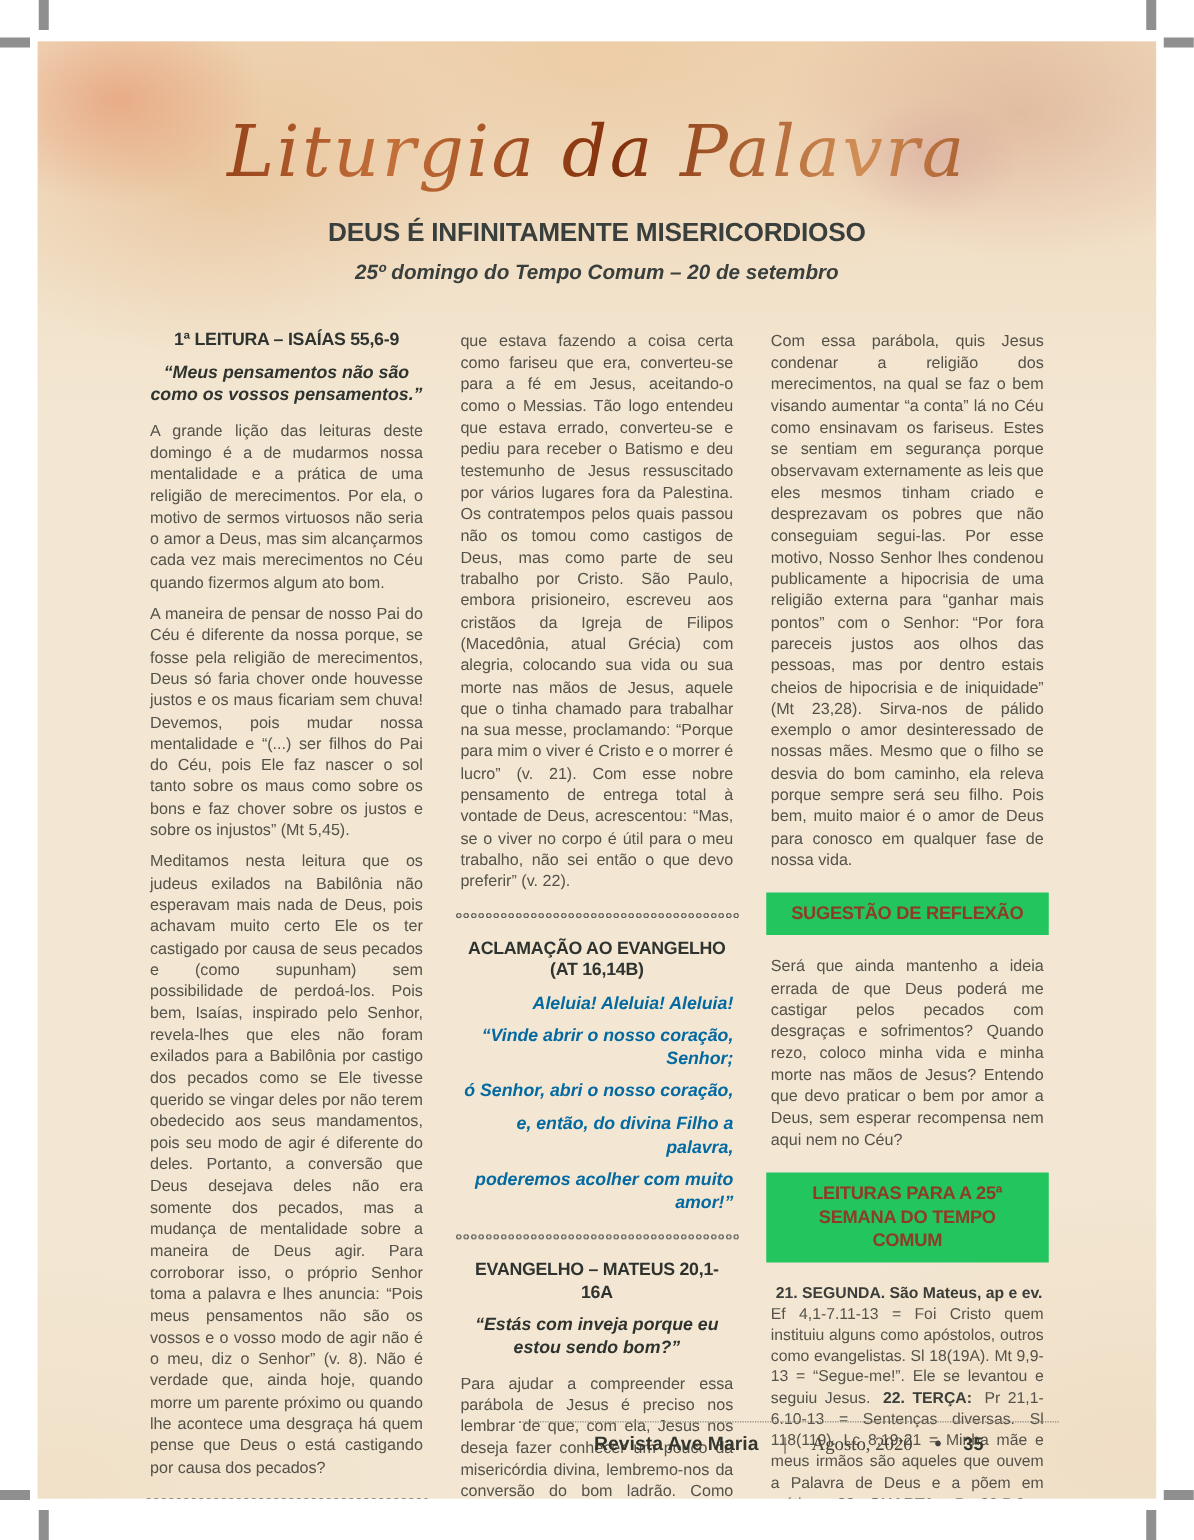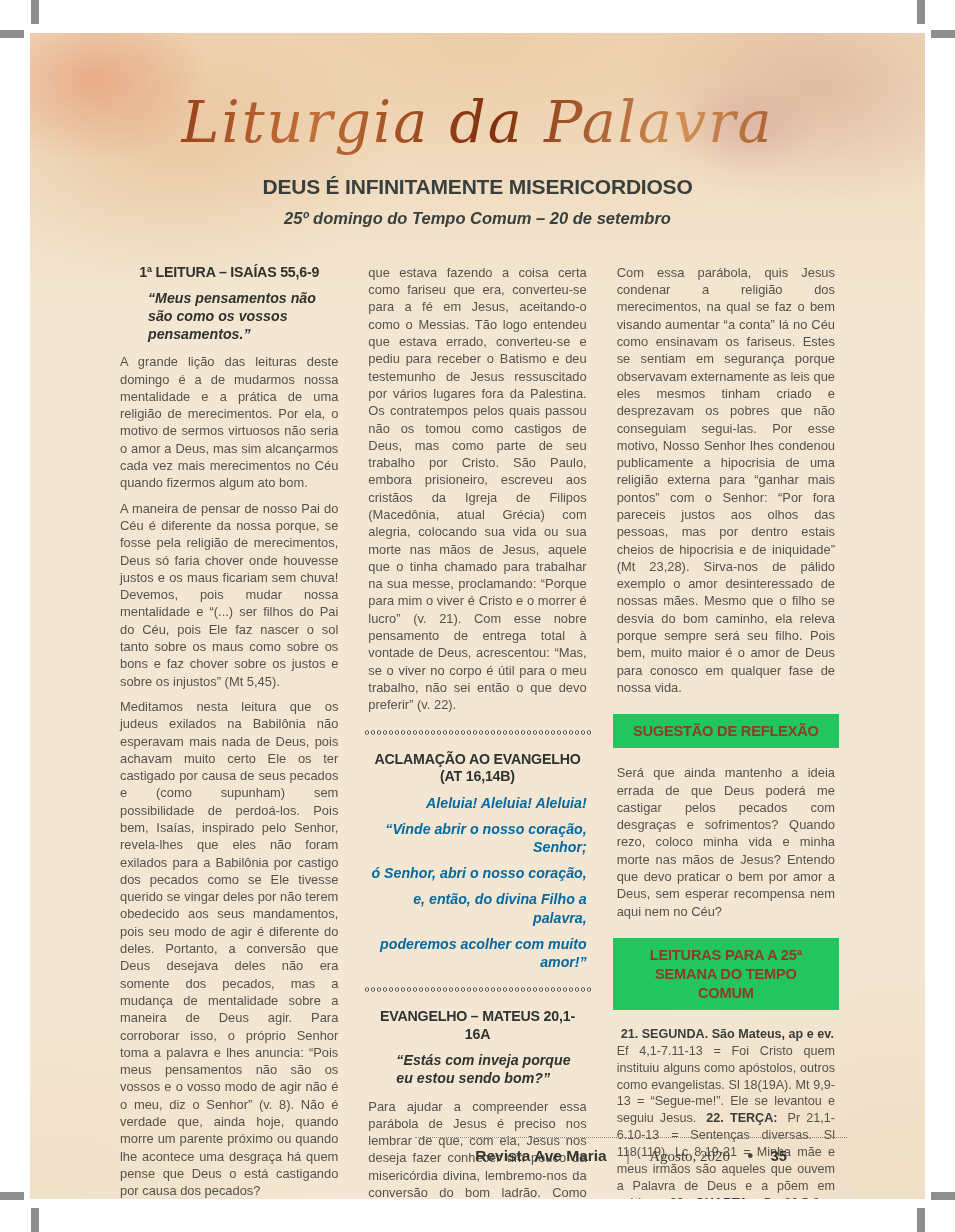--- a/index.html
+++ b/index.html
@@ -38,21 +38,21 @@
   .subheadline { text-align:center; font-size:16.5px; font-weight:700; font-style:italic;
     color:#393f3c; margin-top:2px; }
 
   
   .columns { display:flex; gap:14px; margin-top:20px; align-items:flex-start; }
   .col { flex:1 1 0; min-width:0; }
 
   .sec-head { font-size:14.2px; font-weight:700; color:#2f332f; text-align:center;
     line-height:1.24; letter-spacing:-0.2px; }
   .sec-sub  { font-size:14.2px; font-weight:700; font-style:italic; color:#2f332f;
-    line-height:1.24; margin-top:1px;margin-left:28px; }
+    text-align:center; line-height:1.24; margin-top:1px; }
   .para { font-size:12.9px; line-height:17.3px; color:#55524a; text-align:justify;
     margin-top:2px; }
   .para + .para { margin-top:0; }
 
   .divider { height:7px; margin:11px 0 10px 0;
     background-image:
       radial-gradient(circle 2.1px at 3px 3.5px, transparent 1.1px, #5a5a57 1.2px, #5a5a57 2px, transparent 2.2px);
     background-size:6px 7px; background-repeat:repeat-x; }
 
   .verse { font-size:14.2px; font-weight:700; font-style:italic; color:#0369a1;

